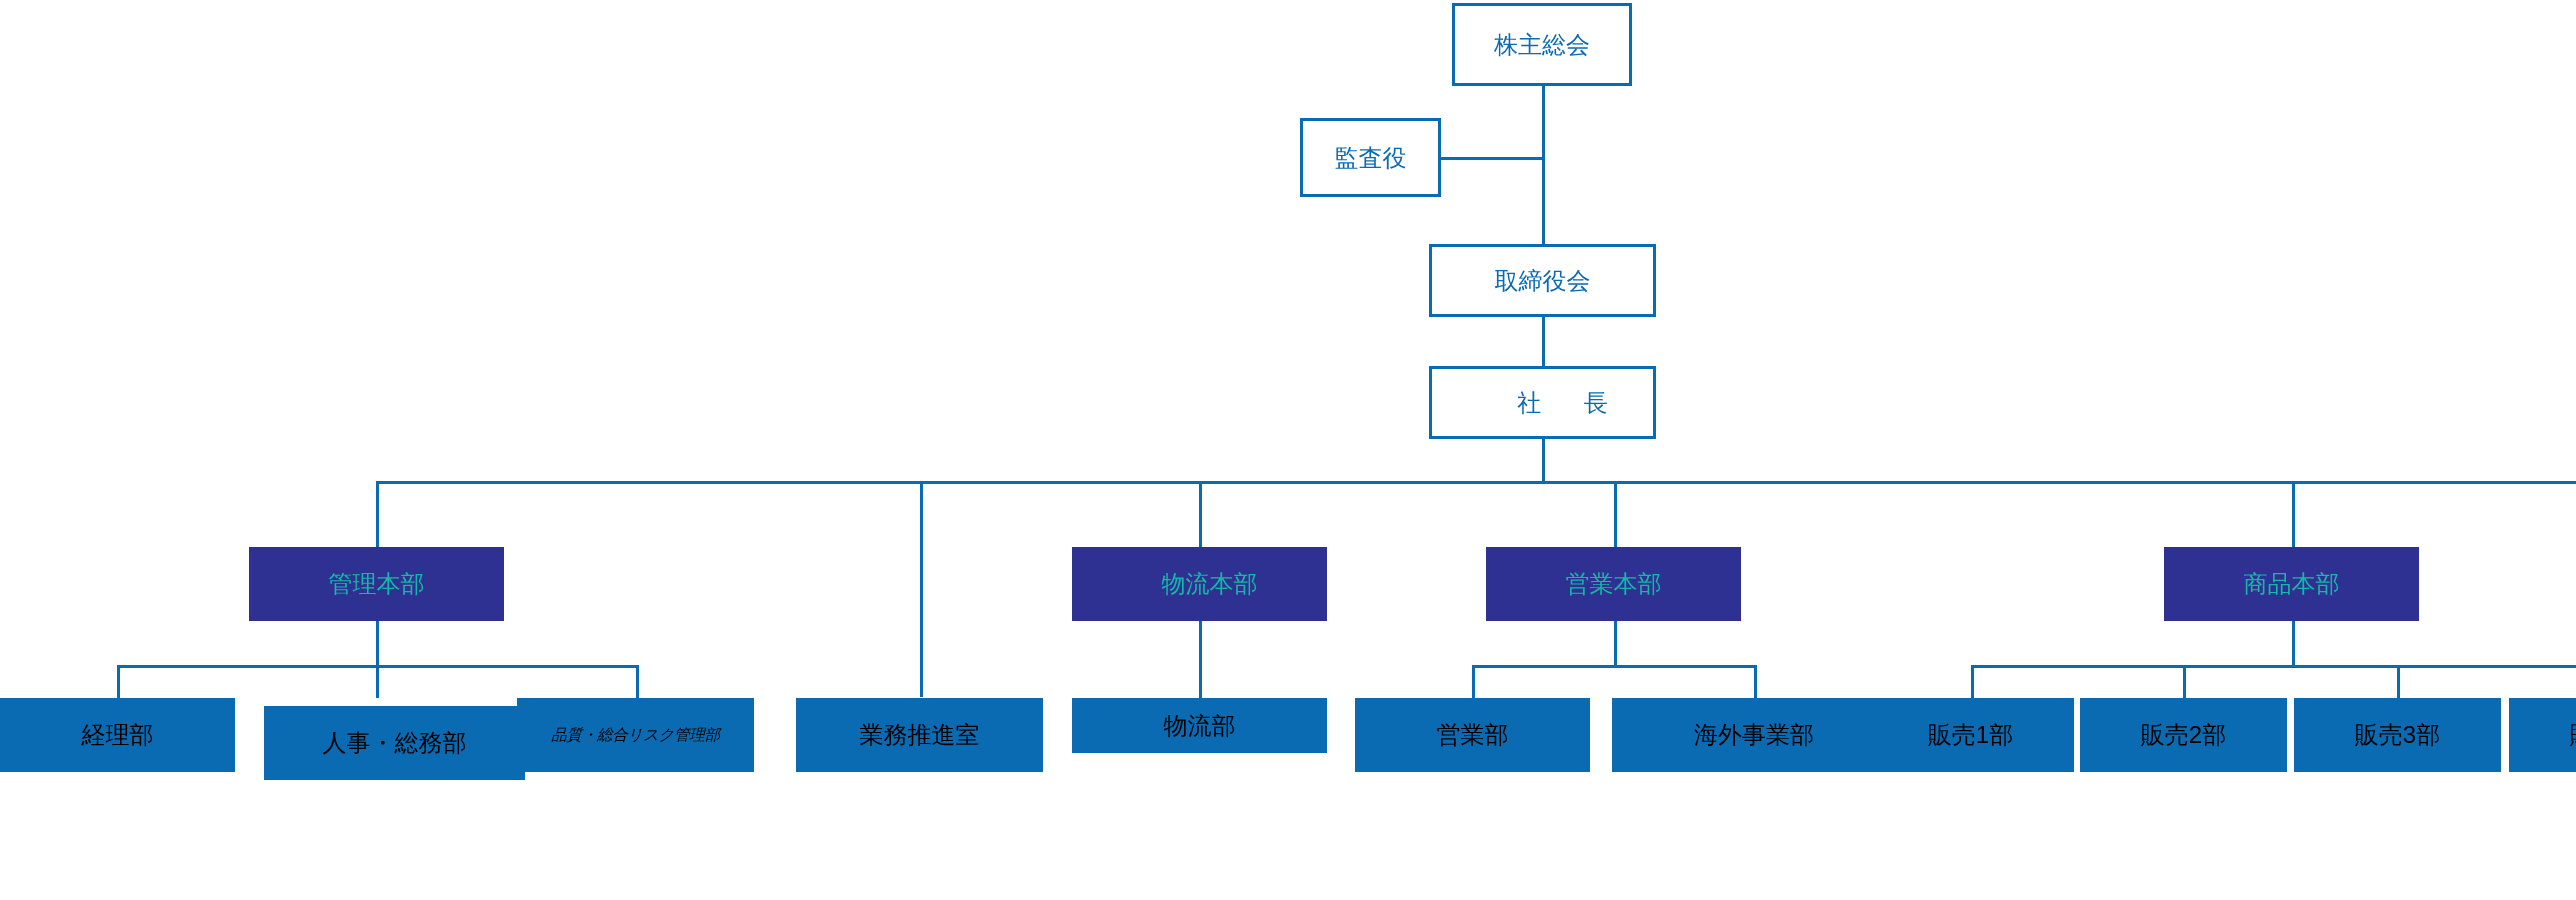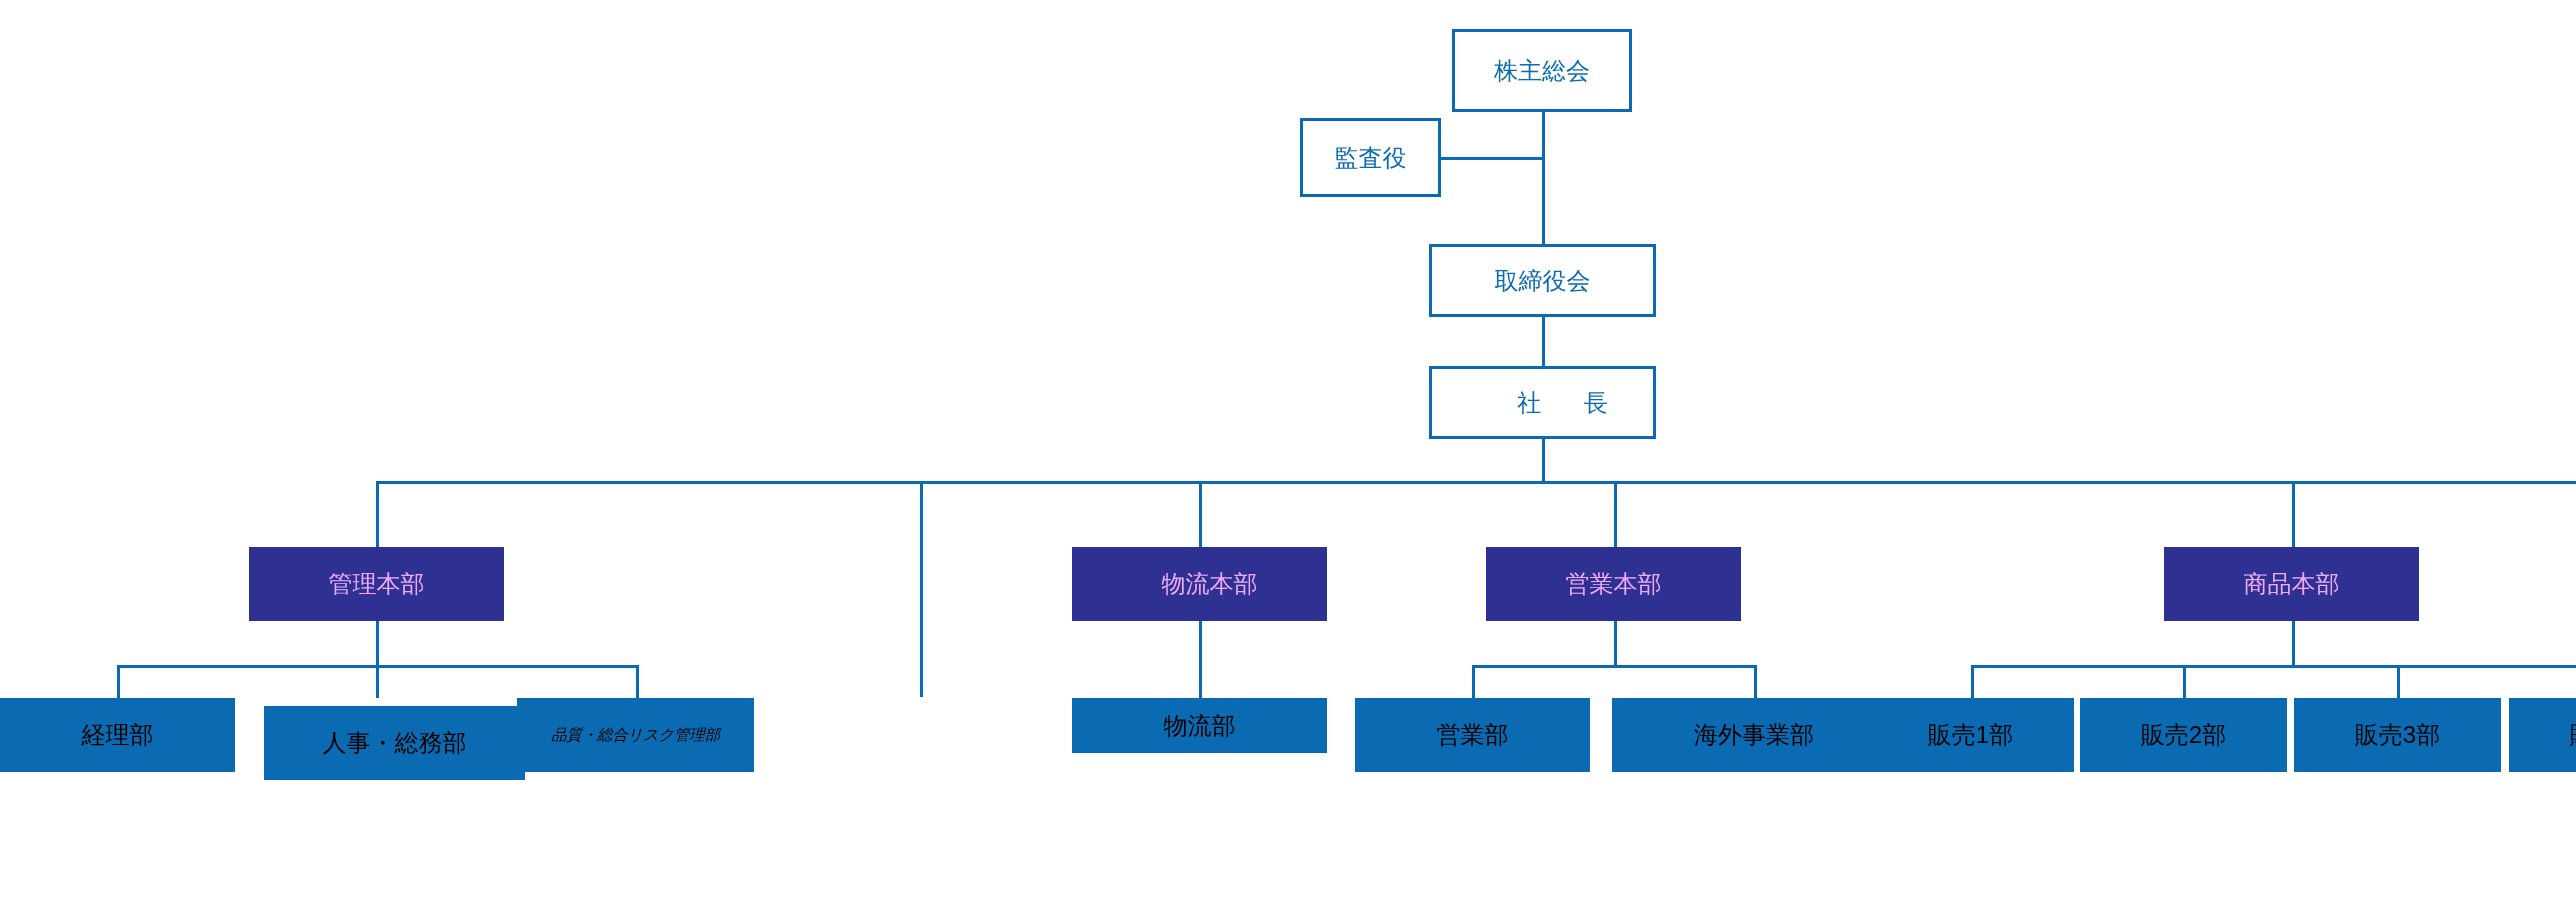--- a/index.html
+++ b/index.html
@@ -32,21 +32,21 @@
   .node.gov {
     background: #ffffff;
     border: 3.1px solid #0A6BB3;
     color: #0A6BB3;
     font-size: 24px;
     font-weight: 400;
   }
   
   .node.division {
     background: #2E3192;
-    color: #f0abfc;
+    color: #14b8a6;
     font-size: 24px;
     font-weight: 400;
     border: 0;
   }
   
   .node.dept {
     background: #0A6BB3;
     color: #000000;
     font-size: 24px;
     font-weight: 400;
@@ -105,21 +105,21 @@
   <div class="conn h" style="left:1472px; top:665px; width:284px;"></div>
   <div class="conn v" style="left:1472px; top:665px; height:33px;"></div>
   <div class="conn v" style="left:1754px; top:665px; height:33px;"></div>
 
   <div class="conn v" style="left:2292px; top:621px; height:45px;"></div>
   <div class="conn h" style="left:1971px; top:665px; width:645px;"></div>
   <div class="conn v" style="left:1971px; top:665px; height:33px;"></div>
   <div class="conn v" style="left:2183px; top:665px; height:33px;"></div>
   <div class="conn v" style="left:2397px; top:665px; height:33px;"></div>
 
-  <div class="node gov" style="left:1452px; top:2.6px; width:180px; height:83px;margin-top:26px;">株主総会</div>
+  <div class="node gov" style="left:1452px; top:2.6px; width:180px; height:83px;">株主総会</div>
 
   <div class="node gov" style="left:1300px; top:118px; width:141px; height:79px;">監査役</div>
 
   <div class="node gov" style="left:1429px; top:244px; width:227px; height:73px;">取締役会</div>
 
   <div class="node gov spaced" style="left:1429px; top:366px; width:227px; height:73px;">社　長</div>
 
   <div class="node division" style="left:249px; top:547px; width:255px; height:74px;">管理本部</div>
 
   <div class="node division" style="left:1072px; top:547px; width:255px; height:74px;padding-left:20px;">物流本部</div>
@@ -127,20 +127,21 @@
   <div class="node division" style="left:1486px; top:547px; width:255px; height:74px;">営業本部</div>
 
   <div class="node division" style="left:2164px; top:547px; width:255px; height:74px;">商品本部</div>
 
   <div class="node dept" style="left:0px; top:698px; width:235px; height:74px;">経理部</div>
 
   <div class="node dept" style="left:264px; top:698px; width:261px; height:74px;margin-top:8px;">人事・総務部</div>
 
   <div class="node dept small-label" style="left:517px; top:698px; width:237px; height:74px;">品質・総合リスク管理部</div>
 
+  <div class="node dept" style="left:796px; top:698px; width:247px; height:74px;">業務推進室</div>
 
   <div class="node dept" style="left:1072px; top:698px; width:255px; height:55px;">物流部</div>
 
   <div class="node dept" style="left:1355px; top:698px; width:235px; height:74px;text-align:right;">営業部</div>
 
   <div class="node dept" style="left:1612px; top:698px; width:284px; height:74px;">海外事業部</div>
 
   <div class="node dept" style="left:1867px; top:698px; width:207px; height:74px;">販売1部</div>
 
   <div class="node dept" style="left:2080px; top:698px; width:207px; height:74px;">販売2部</div>

